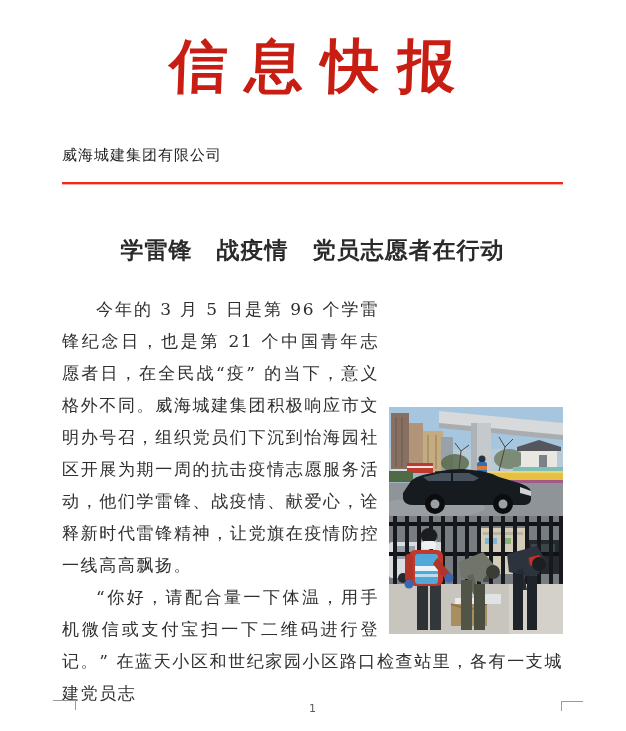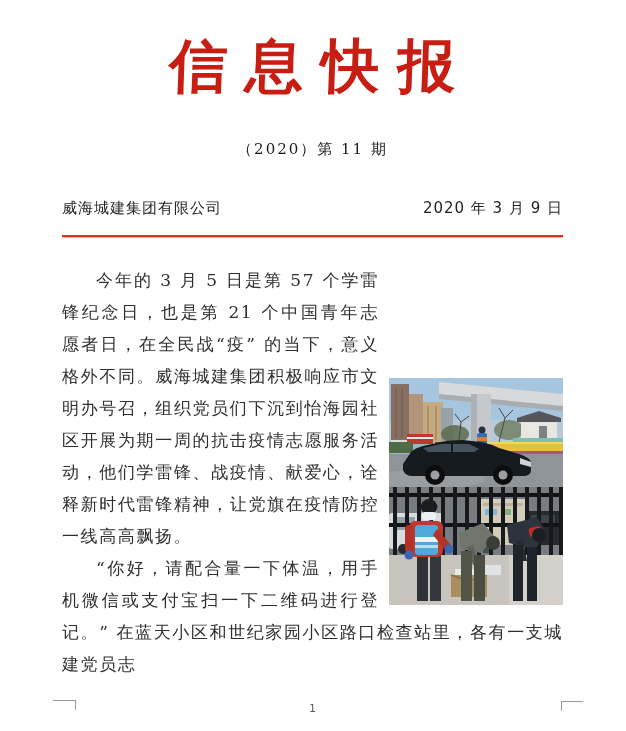--- a/index.html
+++ b/index.html
@@ -56,29 +56,28 @@
   }
 </style>
 </head>
 <body>
 
 <div class="page">
   <div class="content">
 
     <div class="masthead-title">信息快报</div>
 
-    <div class="issue-line">（2020）第 11 期</div>
 
     <div class="meta-row">
       <span>威海城建集团有限公司</span>
-      <span>2020 年 3 月 9 日</span>
     </div>
 
     <div class="red-rule"></div>
 
+    <div class="headline">学雷锋　战疫情　党员志愿者在行动</div>
 
     <div class="article-body">
 
       <figure class="photos">
 
         <svg width="174" height="109" viewBox="0 0 174 109" role="img" aria-label="checkpoint-street-with-black-sedan">
           <rect x="0" y="0" width="174" height="109" fill="#9db5c6"></rect>
           <rect x="0" y="0" width="174" height="66" fill="#a6c6e0"></rect>
           <rect x="0" y="42" width="174" height="24" fill="#c3cdd2" opacity="0.55"></rect>
           <rect x="2" y="6" width="18" height="58" fill="#877061"></rect>
@@ -182,21 +181,21 @@
           <circle cx="20" cy="68" r="4.5" fill="#3a66b4"></circle>
           <polygon points="48,42 62,58 57,64 44,48" fill="#b23327"></polygon>
           <circle cx="60" cy="62" r="4.5" fill="#3a66b4"></circle>
           <circle cx="40" cy="26" r="7.5" fill="#e2c6ae"></circle>
           <path d="M31,24 Q31,13 40,13 Q49,13 49,24 L49,21 Q44,17 40,17 Q36,17 31,21 Z" fill="#1b1d21"></path>
           <circle cx="40" cy="20" r="8" fill="#1b1d21"></circle>
           <rect x="33" y="25" width="14" height="8" rx="3" fill="#eef1f4"></rect>
         </svg>
       </figure>
 
-      <p>今年的 3 月 5 日是第 57 个学雷锋纪念日，也是第 21 个中国青年志愿者日，在全民战“疫” 的当下，意义格外不同。威海城建集团积极响应市文明办号召，组织党员们下沉到怡海园社区开展为期一周的抗击疫情志愿服务活动，他们学雷锋、战疫情、献爱心，诠释新时代雷锋精神，让党旗在疫情防控一线高高飘扬。</p>
+      <p>今年的 3 月 5 日是第 96 个学雷锋纪念日，也是第 21 个中国青年志愿者日，在全民战“疫” 的当下，意义格外不同。威海城建集团积极响应市文明办号召，组织党员们下沉到怡海园社区开展为期一周的抗击疫情志愿服务活动，他们学雷锋、战疫情、献爱心，诠释新时代雷锋精神，让党旗在疫情防控一线高高飘扬。</p>
       <p>“你好，请配合量一下体温，用手机微信或支付宝扫一下二维码进行登记。” 在蓝天小区和世纪家园小区路口检查站里，各有一支城建党员志</p>
     </div>
   </div>
 
   <div class="crop-bl"></div>
   <div class="crop-br"></div>
 
   <div class="page-number">1</div>
 </div>
 

